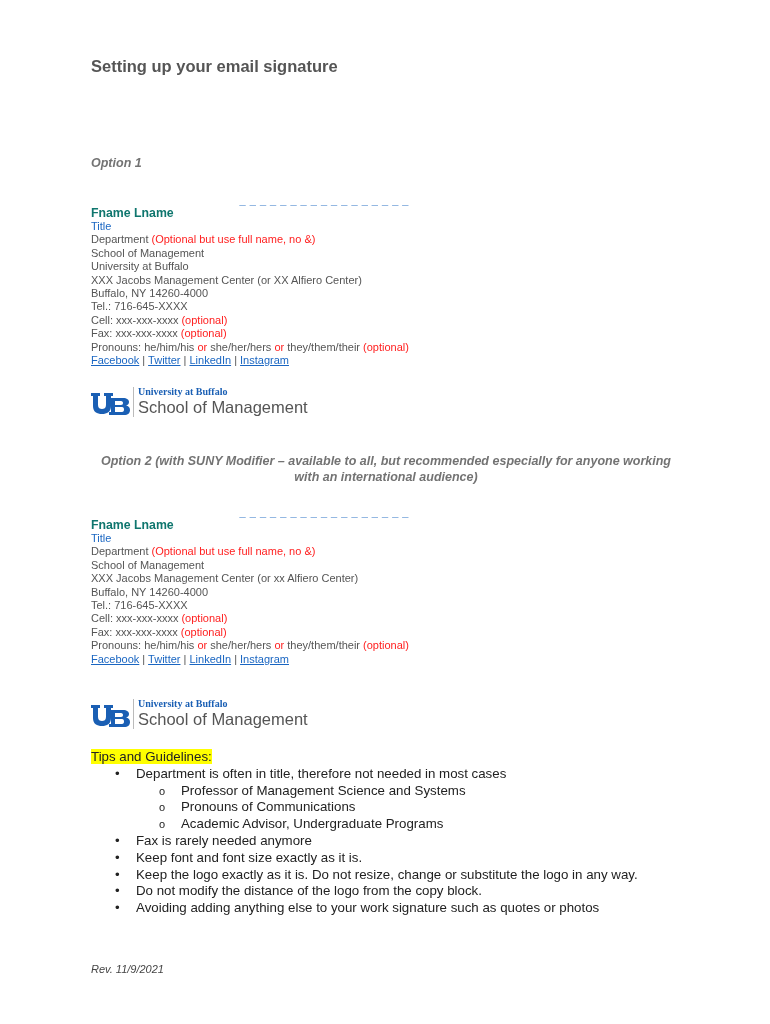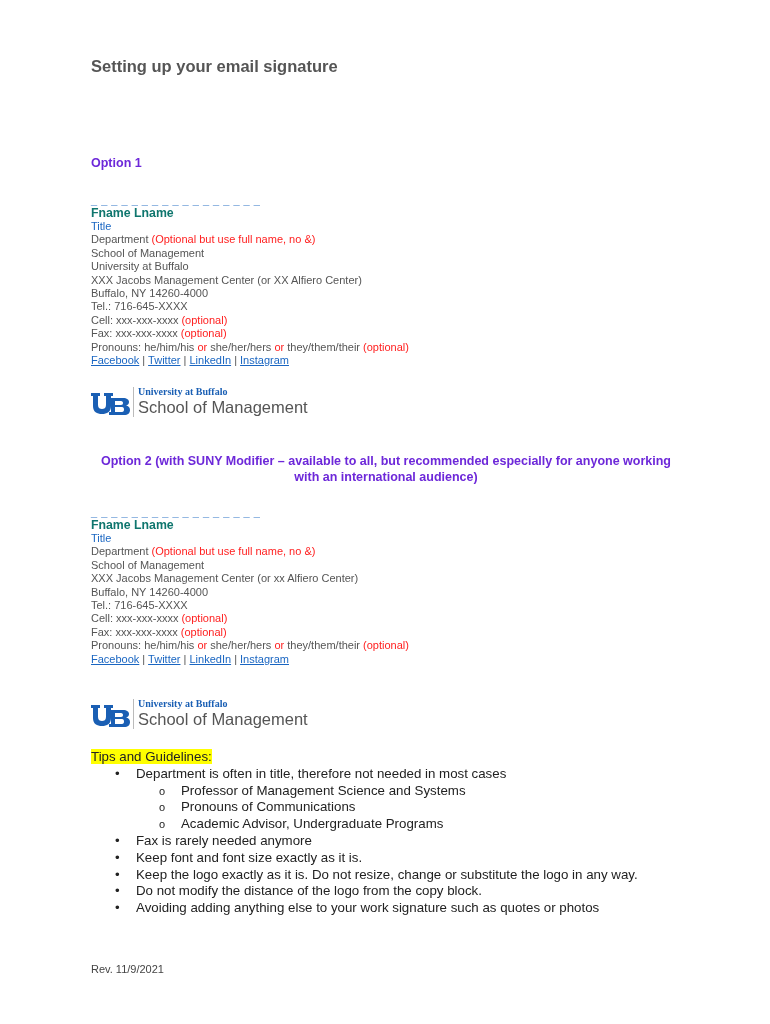--- a/index.html
+++ b/index.html
@@ -2,39 +2,39 @@
 <html><head>
 <meta charset="utf-8">
 <style>
   html, body { margin: 0; padding: 0; background: #ffffff; }
   body { width: 770px; height: 1024px; position: relative; overflow: hidden;
          font-family: "Liberation Sans", sans-serif; color: #555555; }
   .page { position: absolute; left: 0; top: 0; width: 770px; height: 1024px; }
   .h1 { position: absolute; left: 91px; top: 57px; font-size: 16.5px; font-weight: bold; color: #555555; text-align: right; }
   .h2 { position: absolute; left: 91px; top: 97px; width: 560px; font-size: 16.5px; font-weight: bold; color: #555555; line-height: 22px; }
   .hl { background: #ffff00; }
-  .opt-head { position: absolute; left: 91px; font-size: 12.5px; font-weight: bold; color: #6d28d9; line-height: 16px; }
+  .opt-head { position: absolute; left: 91px; font-size: 12.5px; font-weight: bold; color: #737373; line-height: 16px; font-style: italic; }
   .sig { position: absolute; left: 91px; font-size: 11px; line-height: 13.4px; color: #555555; }
-  .dash { color: #6f9fd8; letter-spacing: 0.5px; font-size: 11px; line-height: 11px; }
+  .dash { color: #6f9fd8; letter-spacing: 0.5px; font-size: 11px; line-height: 11px; text-align: right; }
   .name { color: #0f766e; font-weight: bold; font-size: 12.3px; line-height: 14px; }
   .title { color: #1a66c2; }
   .red { color: #ff2020; }
   .link { color: #1a66c2; text-decoration: underline; }
   .logo { position: absolute; left: 91px; width: 230px; height: 36px; }
   .logo .mark { position: absolute; left: 0; top: 10px; width: 40px; height: 22px; }
   .logo .sep { position: absolute; left: 42px; top: 4px; width: 1px; height: 30px; background: #bbbbbb; }
   .logo .uni { position: absolute; left: 47px; top: 3px; font-family: "Liberation Serif", serif; font-weight: bold; font-size: 10px; color: #1a5fb4; }
   .logo .som { position: absolute; left: 47px; top: 15px; font-size: 16.5px; color: #555555; }
   .tips { position: absolute; left: 91px; top: 749px; font-size: 13.3px; color: #222222; line-height: 16.8px; }
   .tips ul { margin: 0; padding: 0; list-style: none; }
   .tips li { position: relative; padding-left: 45px; }
   .tips li .b { position: absolute; left: 24px; }
   .tips li.sub { padding-left: 90px; }
   .tips li.sub .b { left: 68px; font-size: 11px; }
-  .rev { position: absolute; left: 91px; top: 963px; font-size: 11px; color: #444444; }
+  .rev { position: absolute; left: 91px; top: 963px; font-size: 11px; color: #444444; font-style: italic; }
 </style>
 </head>
 <body>
 
 <div class="page">
 
   <div class="h1">Setting up your email signature</div>
 
 
   <div class="opt-head" style="top:155px;">Option 1</div>

